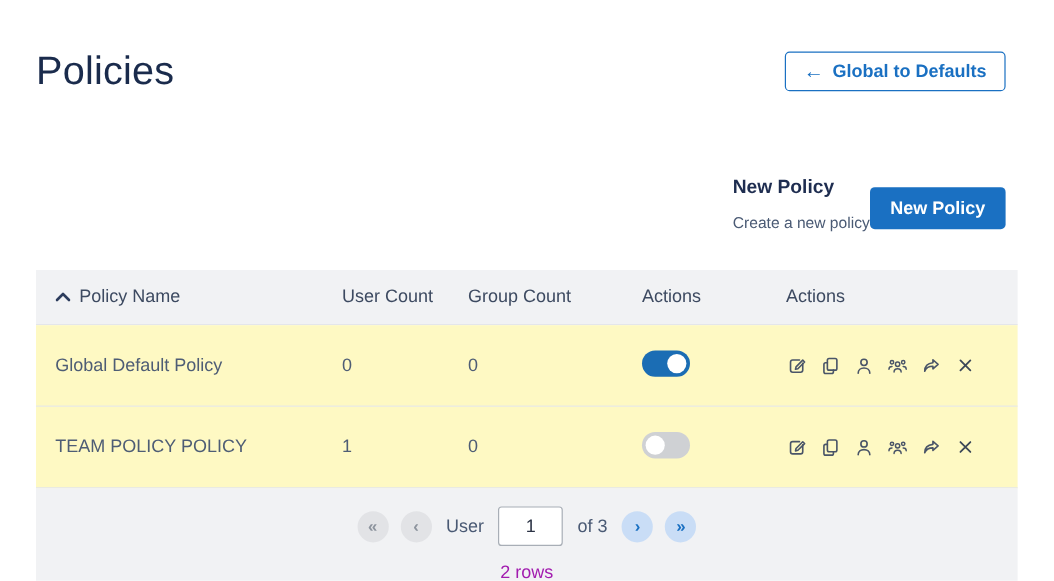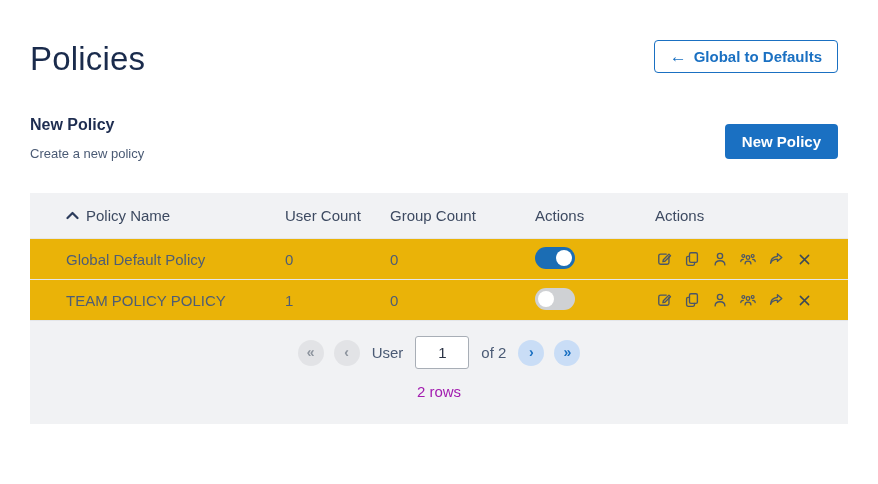--- a/index.html
+++ b/index.html
@@ -1,44 +1,44 @@
 <!DOCTYPE html>
 <html><head>
 <meta charset="utf-8">
 <style>
   * { margin: 0; padding: 0; box-sizing: border-box; }
   html, body { width: 878px; height: 484px; background: #ffffff; overflow: hidden; }
   body { font-family: "Liberation Sans", sans-serif; color: #4e5d75; }
   .page { padding: 0 30px; width: 878px; }
 
   
-  .top-bar { display: flex; justify-content: space-between; align-items: flex-start; margin-top: 40px; padding-right: 10px; }
+  .top-bar { display: flex; justify-content: space-between; align-items: center; margin-top: 40px; padding-right: 10px; }
   .page-title { font-size: 33px; font-weight: 500; color: #1a2b4c; letter-spacing: .2px; }
   .reset-btn { display: inline-flex; align-items: center; gap: 7px; background: #ffffff;
     border: 1px solid #1a70c2; color: #1a70c2; font-family: inherit; font-size: 15px; font-weight: 600;
     padding: 7px 15px; border-radius: 4px; cursor: pointer; }
   .reset-btn .arrow { font-size: 17px; font-weight: 400; line-height: 1; }
 
   
-  .section-row { display: flex; justify-content: space-between; align-items: flex-end; margin-top: 38px; padding-right: 10px; gap: 20px; }
+  .section-row { display: flex; justify-content: flex-end; align-items: flex-end; margin-top: 70px; padding-right: 10px; }
   .section-heading { font-size: 16px; font-weight: 600; color: #1e2d50; }
   .section-subtitle { font-size: 13px; color: #4a5a74; margin-top: 12px; }
   .new-policy-btn { background: #1a70c2; border: none; color: #ffffff; font-family: inherit;
     font-size: 15px; font-weight: 700; padding: 9px 17px; border-radius: 4px; cursor: pointer; margin-bottom: 2px; }
 
   
   .policy-table { margin-top: 32px; width: 818px; }
   .tr { display: grid; grid-template-columns: 255px 105px 130px 120px 1fr; align-items: center; }
   .thead { background: #f1f2f4; height: 46px; border-bottom: 1px solid #e4e6ea; }
   .th { font-size: 15px; color: #3d4a61; }
   .td { font-size: 15px; color: #4e5d75; }
-  .c-name { padding-left: 36px; display: flex; align-items: center; gap: 7px; }
+  .c-name { padding-left: 16px; display: flex; align-items: center; gap: 7px; }
   .c-num { text-align: left; }
   .c-left { padding-left: 15px; }
-  .row { background: #eab308; height: 41px; border-bottom: 1px solid #e4e6ea; }
+  .row { background: #fef9c3; height: 68px; border-bottom: 1px solid #e4e6ea; }
   .sort-icon svg { display: block; }
 
   
   .toggle { width: 40px; height: 22px; border-radius: 11px; position: relative; cursor: pointer;
     background: #cfd1d4; display: inline-block; }
   .toggle .knob { position: absolute; top: 3px; left: 3px; width: 16px; height: 16px;
     border-radius: 50%; background: #ffffff; transition: left .1s; }
   .toggle.on { background: #1b6db4; }
   .toggle.on .knob { left: 21px; }
 
@@ -195,21 +195,21 @@
         </span>
       </div>
     </div>
 
     <div class="tfoot">
       <div class="pager">
         <button class="pg-btn disabled">«</button>
         <button class="pg-btn disabled">‹</button>
         <span class="pg-label">User</span>
         <input class="page-input" value="1" style="">
-        <span class="pg-label">of 2</span>
+        <span class="pg-label">of 3</span>
         <button class="pg-btn enabled">›</button>
         <button class="pg-btn enabled">»</button>
       </div>
       <div class="rows-count">2 rows</div>
     </div>
 
   </div>
 </div>
 
 </body></html>

